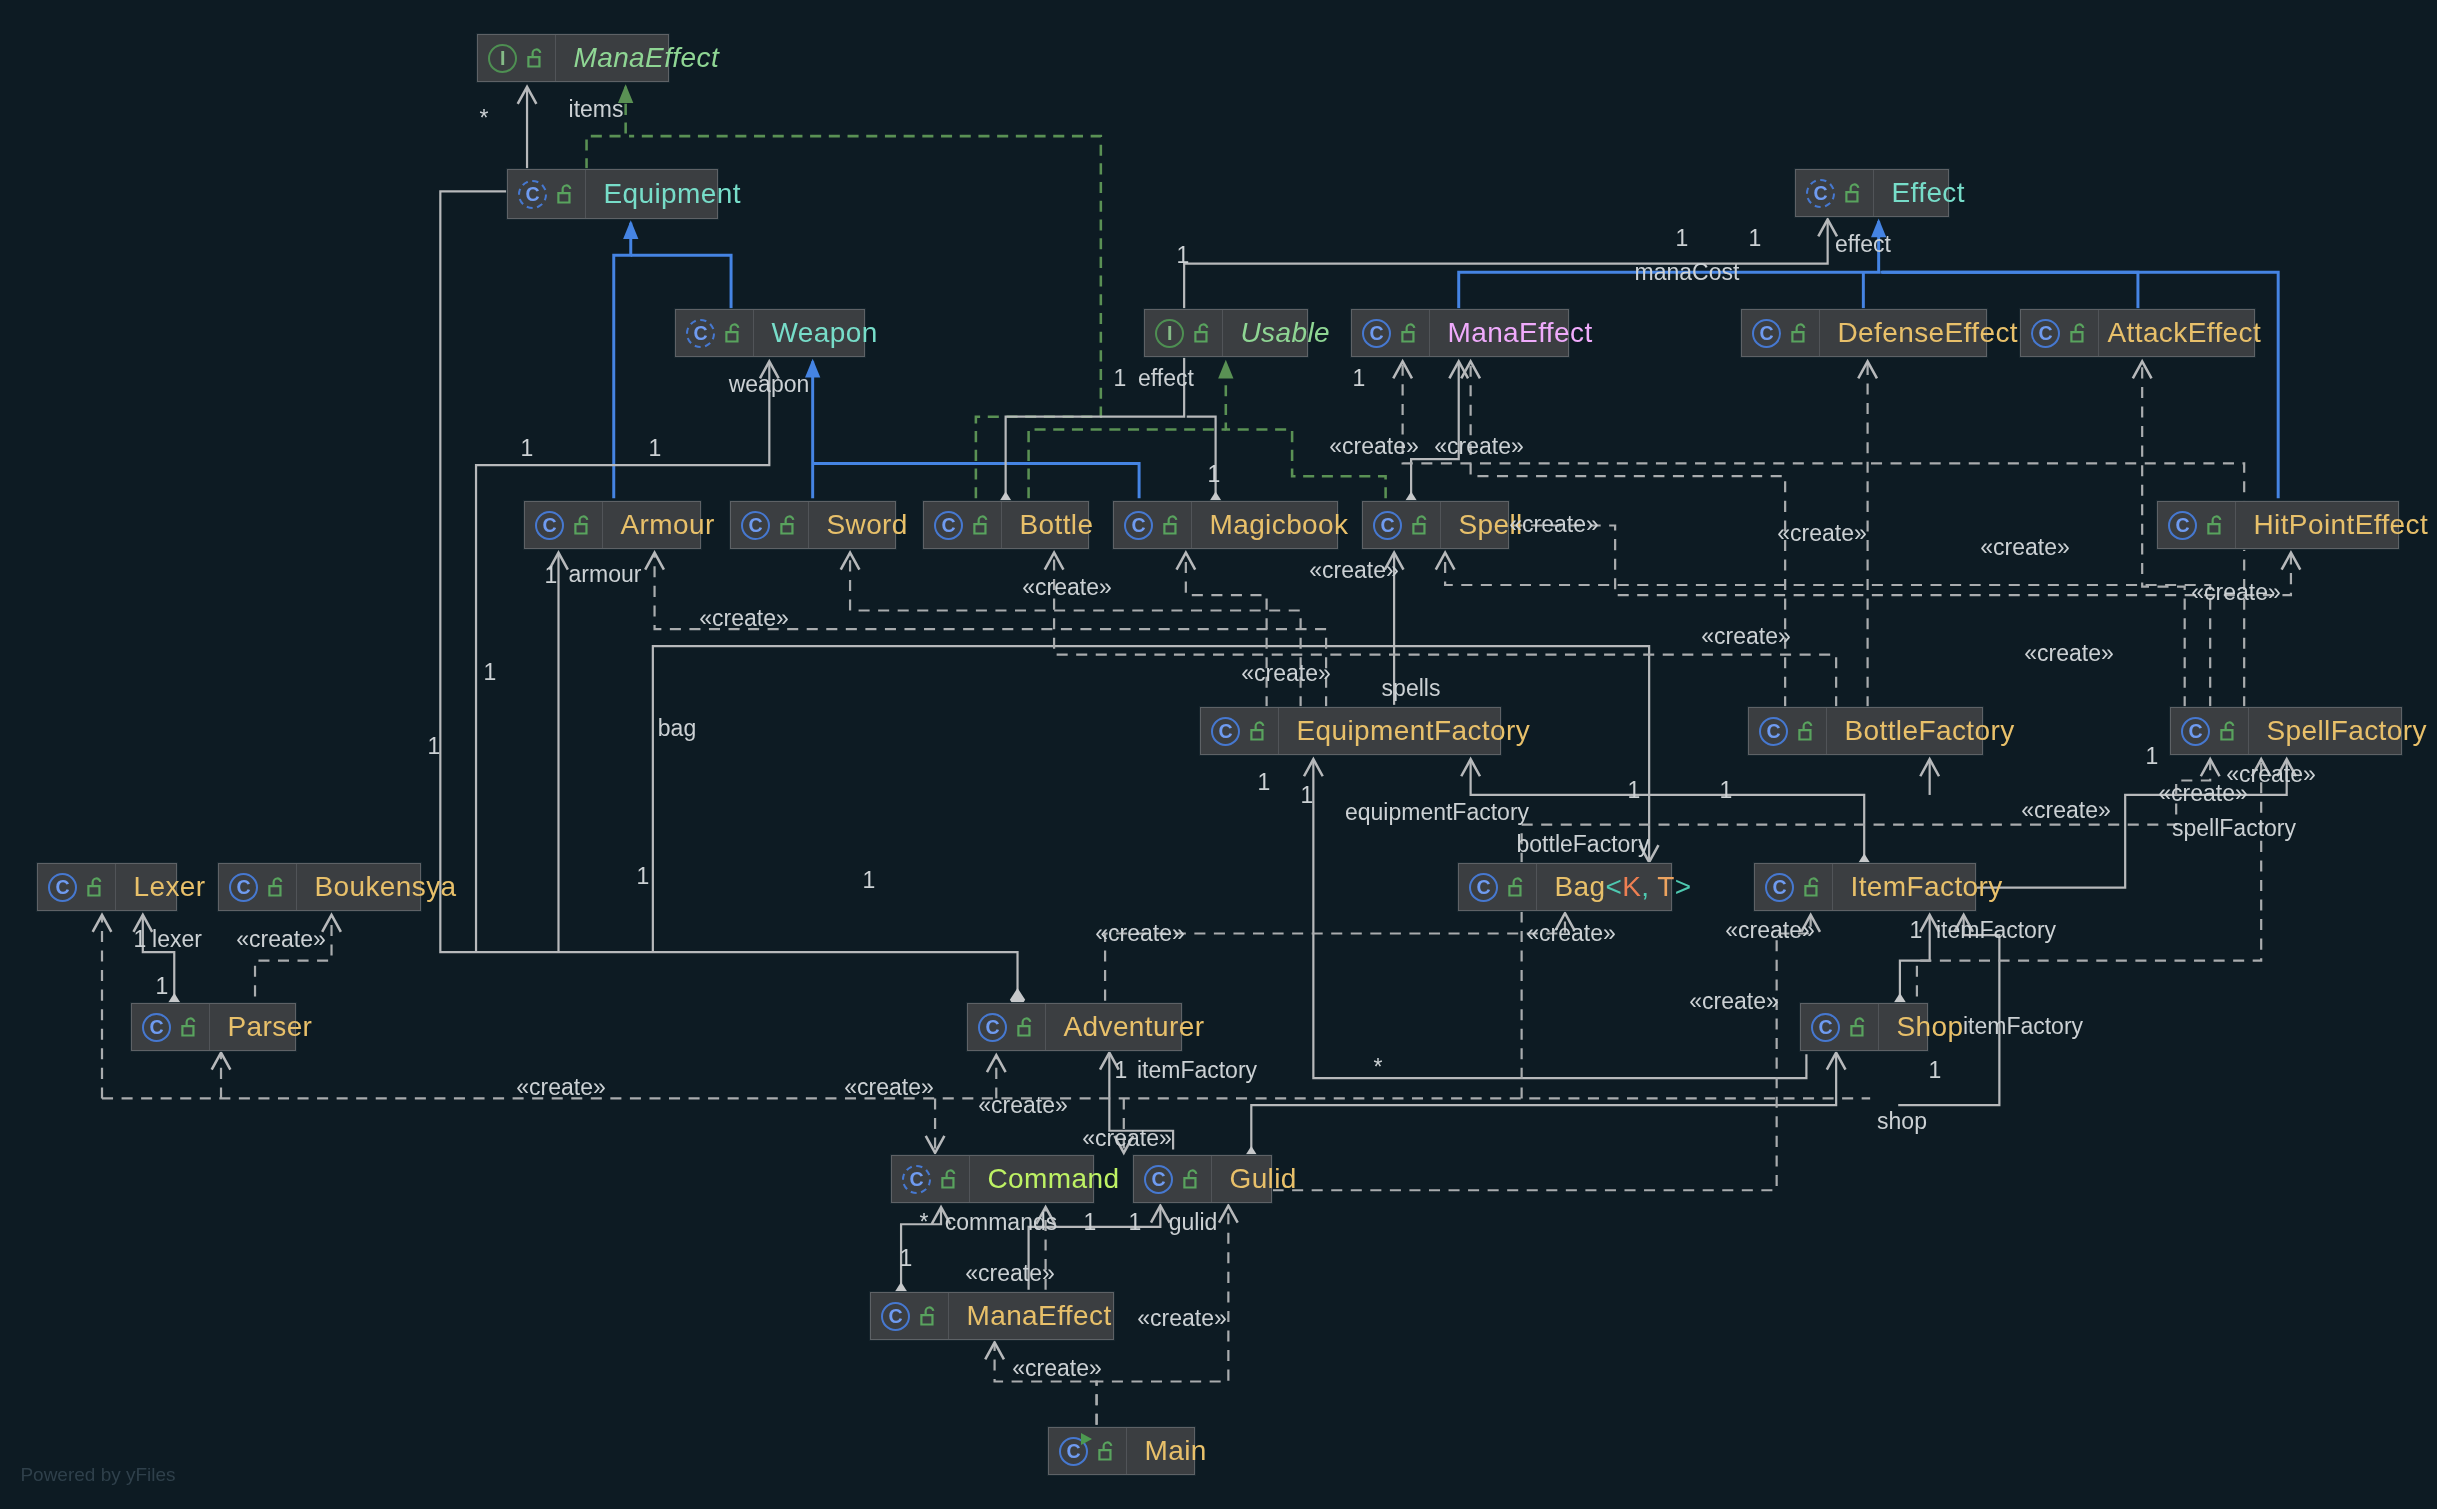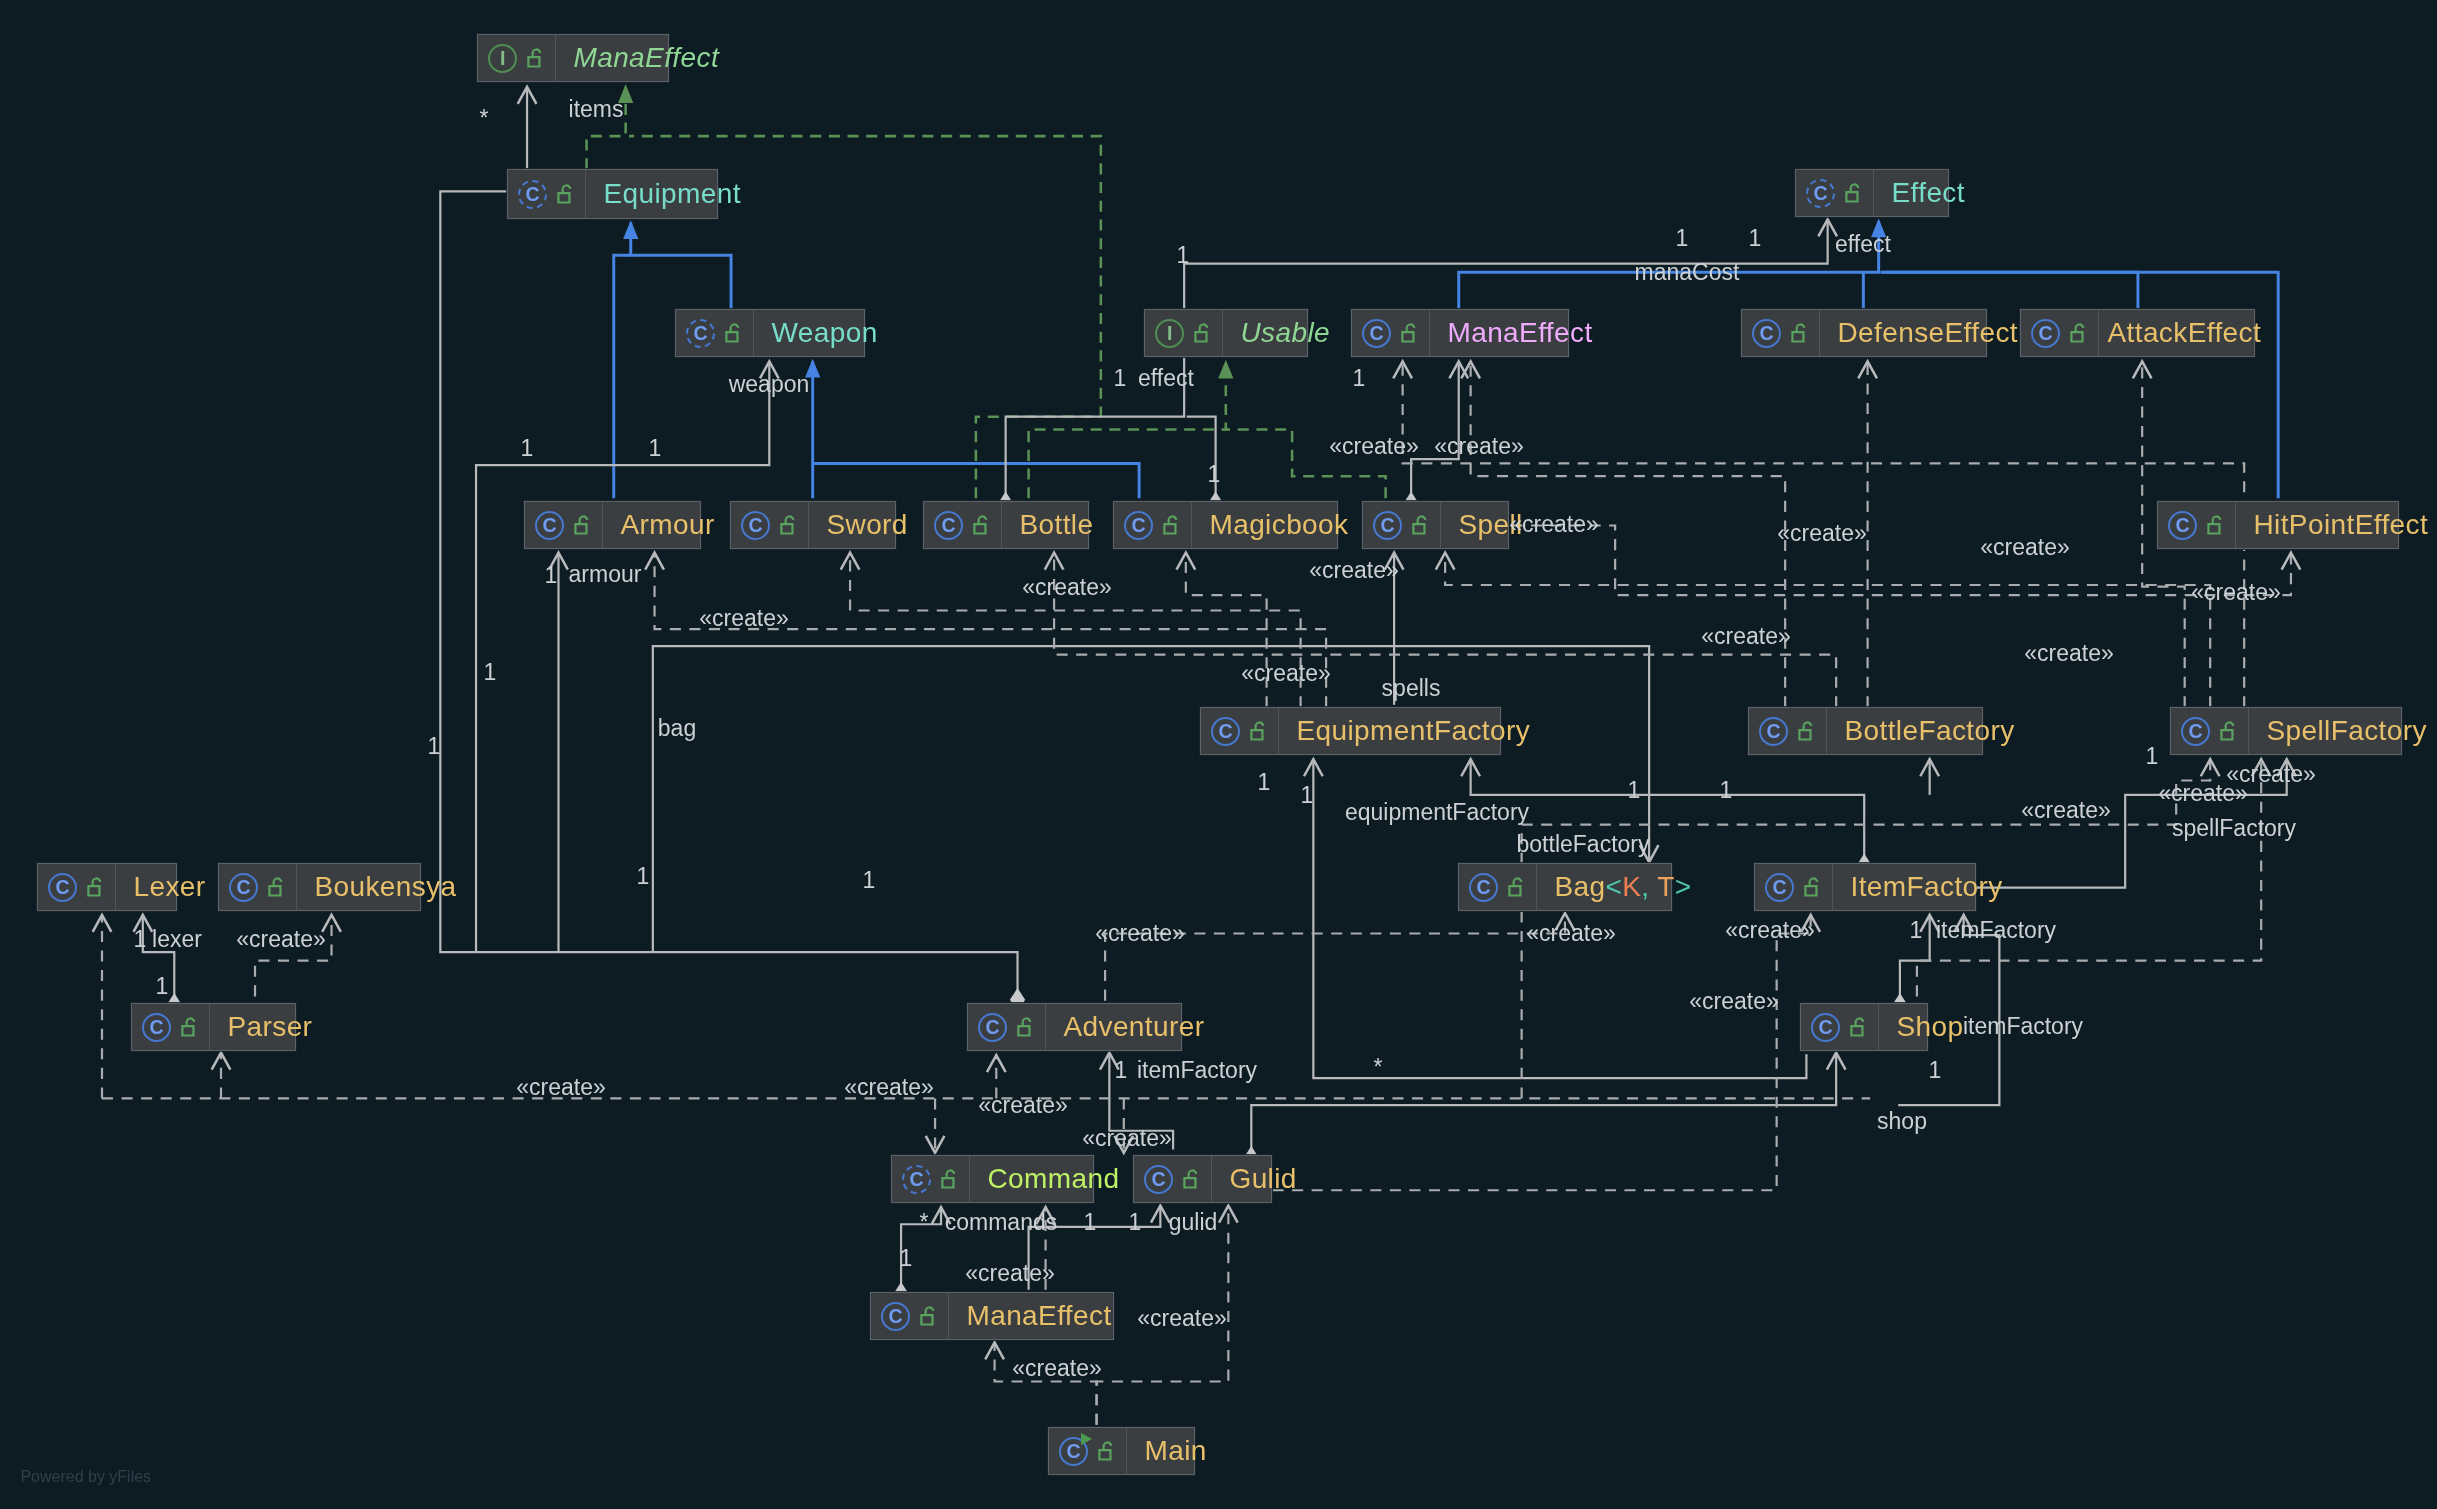--- a/index.html
+++ b/index.html
@@ -13,21 +13,21 @@
   .namecell{flex:1;text-align:center;font-size:28px;padding:0 17px;white-space:nowrap;letter-spacing:0.4px;}
   .cicon{width:29px;height:29px;border-radius:50%;display:flex;align-items:center;justify-content:center;
          font-size:19.6px;font-weight:bold;box-sizing:border-box;}
   .cicon.class,.cicon.main{border:2.6px solid #4678d0;color:#6f9bf0;}
   .cicon.abstract{border:2.6px dashed #4678d0;color:#6f9bf0;}
   .cicon.interface{border:2.6px solid #4e8f52;color:#85bb87;}
   .mainwrap{position:relative;}
   .play{position:absolute;right:-3.4px;top:-3.4px;width:0;height:0;border-left:11px solid #4d9a50;
         border-top:6px solid transparent;border-bottom:6px solid transparent;}
   .lbl{position:absolute;color:#ccd1d4;font-size:23px;transform:translate(-50%,-50%);white-space:nowrap;}
-  .watermark{position:absolute;left:20.4px;bottom:24px;color:#2f404b;font-size:16px;}
+  .watermark{position:absolute;left:20.4px;bottom:24px;color:#2f404b;font-size:19px;}
   .it{font-style:italic;}
 </style>
 </head>
 <body>
 
 <div id="canvas">
   <svg id="wires" width="2438" height="1510" viewBox="0 0 2868 1776">
     <defs>
       <marker id="tri-blue" markerUnits="userSpaceOnUse" markerWidth="26" markerHeight="22" refX="20" refY="10" orient="auto">
         <path d="M1,1 L23,10 L1,19 Z" fill="#4584e3"></path>

